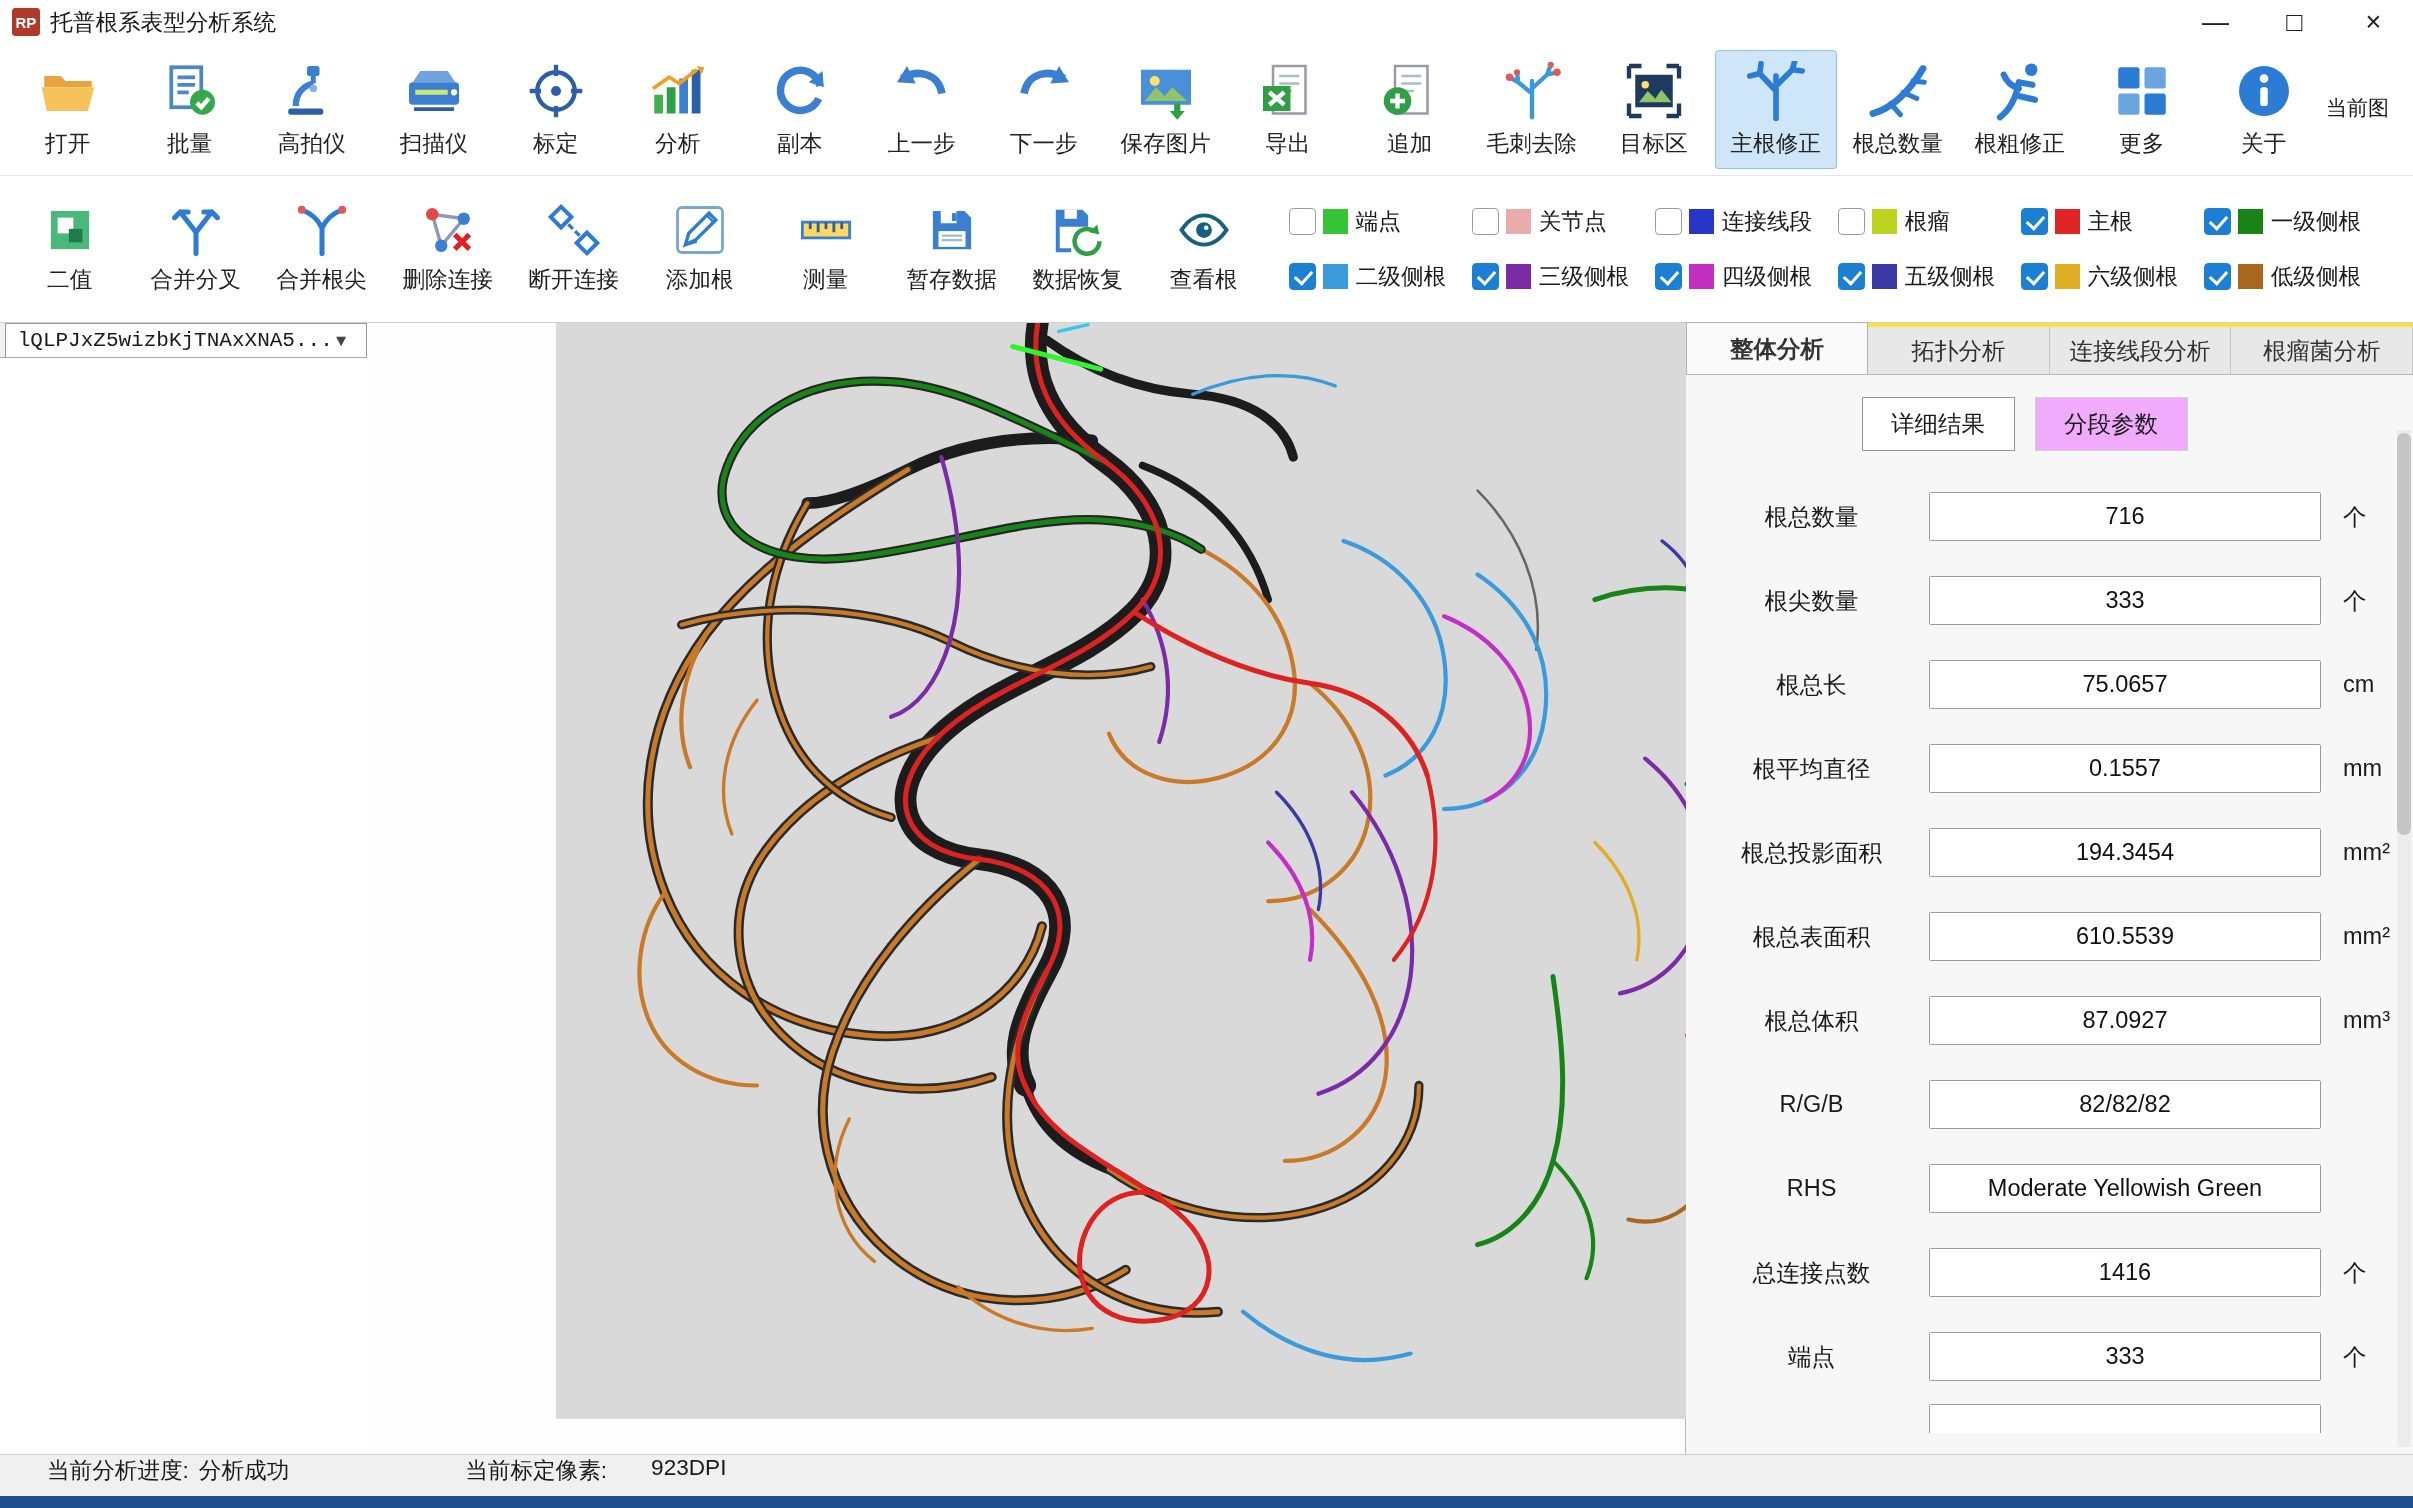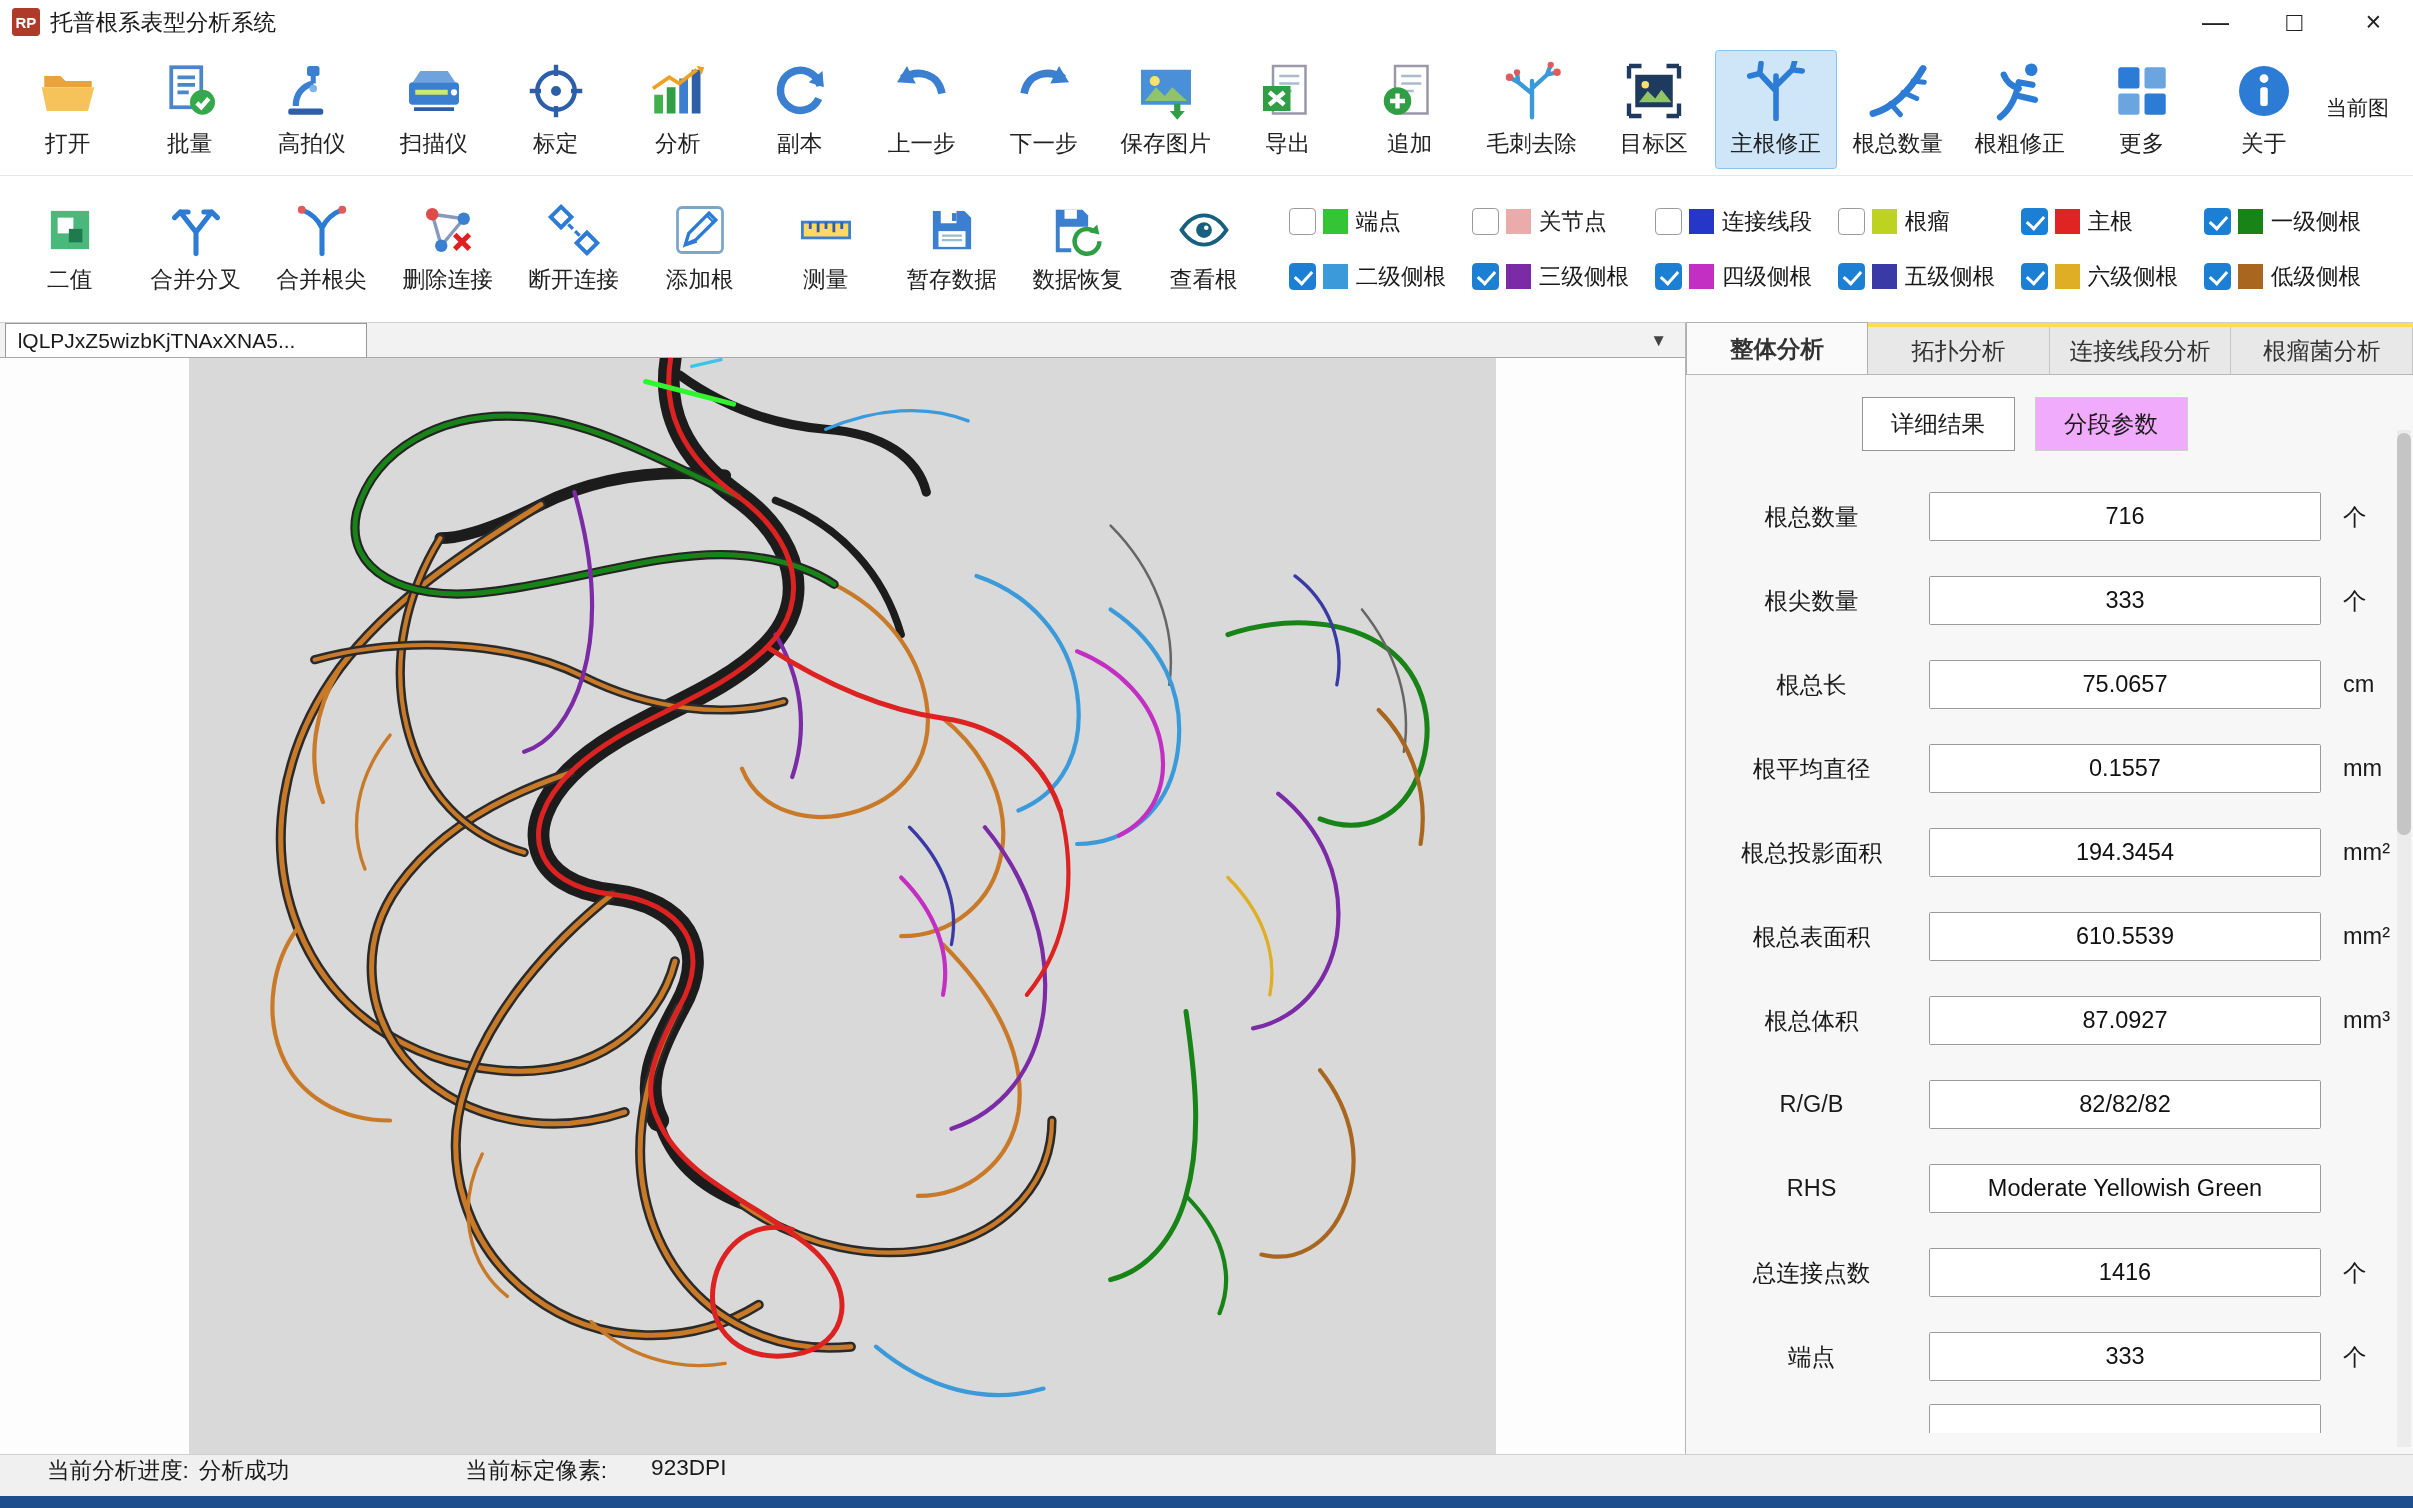--- a/index.html
+++ b/index.html
@@ -33,21 +33,21 @@
   .lcell { display:flex; align-items:center; gap:7.5px; }
   .cb { width:27px; height:27px; border:1.7px solid #9a9a9a; border-radius:4.2px; background:#fff; position:relative; flex:0 0 auto; }
   .cb.checked { background:#1b7fd4; border-color:#1b7fd4; }
   .cb.checked::after { content:""; position:absolute; left:8.4px; top:2.5px; width:7.5px; height:14.2px;
                        border:solid #fff; border-width:0 3.4px 3.4px 0; transform:rotate(42deg); }
   .swatch { width:25px; height:25px; flex:0 0 auto; }
   .llabel { font-size:22.6px; white-space:nowrap; }
 
   
   .main { display:flex; height:1131px; }
-  .workspace { width:1686px; display:flex; flex-direction:column; border-right:0.8px solid #b5b5b5; }
+  .workspace { width:1686px; display:flex; flex-direction:row; border-right:0.8px solid #b5b5b5;font-family:Liberation Mono, monospace; }
   .tab-bar { height:35px; background:#f2f2f2; border-bottom:0.8px solid #a8a8a8; display:flex; align-items:flex-end; position:relative; }
   .image-tab { width:362px; height:34px; background:#fff; border:0.8px solid #979797; border-bottom:none;
                display:flex; align-items:center; padding:0 11.7px; font-size:21px; margin-left:5px; white-space:nowrap; overflow:hidden; }
   .tab-dd { position:absolute; right:10px; top:6.7px; width:32px; height:23.5px; display:flex; align-items:center; justify-content:center; font-size:17px; color:#444; }
   .canvas { flex:1; background:#fdfdfd; position:relative; }
   .root-image { position:absolute; left:189px; top:0; width:1307px; height:1096px; }
 
   
   .side-panel { flex:1; background:#f2f2f2; display:flex; flex-direction:column; position:relative; }
   .panel-tabs { display:flex; height:52px; background:#fde047; border-bottom:0.8px solid #b8b8b8; align-items:flex-end; }

